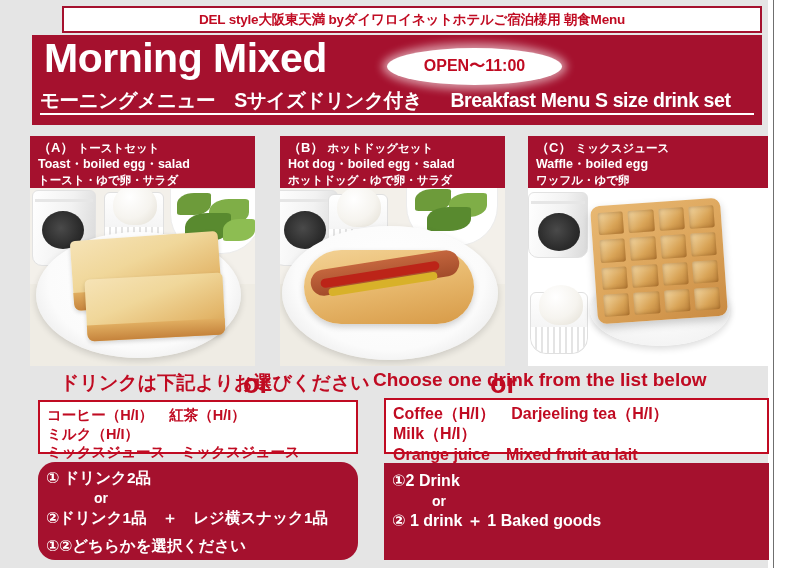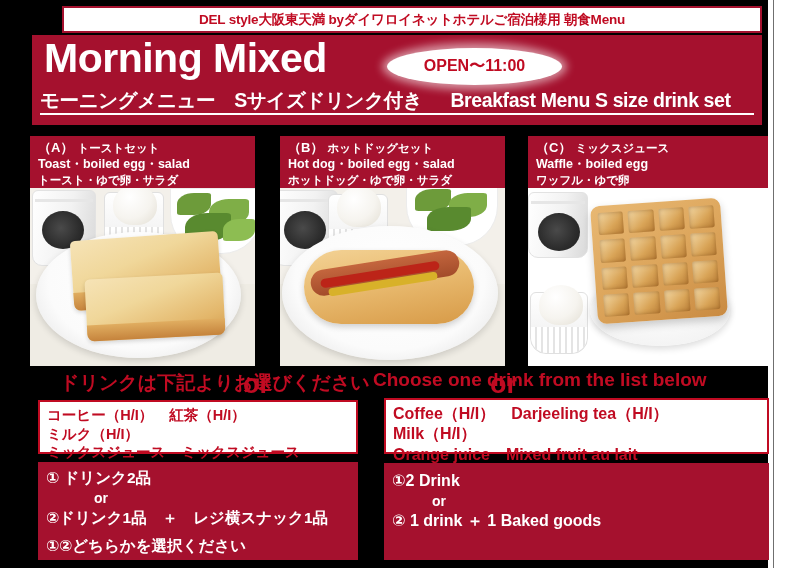--- a/index.html
+++ b/index.html
@@ -5,21 +5,21 @@
   * { box-sizing: border-box; margin: 0; padding: 0; }
   html, body {
     width: 790px; height: 568px;
     background: #ffffff;
     font-family: "Liberation Sans", "DejaVu Sans", sans-serif;
     overflow: hidden;
   }
   #page {
     position: relative;
     width: 768px; height: 568px;
-    background: #000000;
+    background: #e5e5e5;
     padding-left: 28px;
   }
   
   .page-edge {
     position: absolute; top: 0; bottom: 0; left: 773px;
     width: 1px; background: #6f6f6f;
   }
 
   
   .hotel-bar {
@@ -222,21 +222,21 @@
   .dbox .row { line-height: 1.28; white-space: nowrap; }
   .dbox .gap { display:inline-block; width: 16px; }
 
   
   .obox {
     position: absolute;
     background: #a5112e;
     color: #ffffff;
     font-weight: bold;
   }
-  .obox.jp { left: 38px; top: 462px; width: 320px; height: 98px; font-size: 15.5px; padding: 6px 8px; }
+  .obox.jp { left: 38px; top: 462px; width: 320px; height: 98px; font-size: 15.5px; padding: 6px 8px; border-radius: 17px; }
   .obox.en { left: 384px; top: 463px; width: 385px; height: 97px; font-size: 16px; padding: 7px 8px; }
   .obox .row { line-height: 1.35; white-space: nowrap; }
   .obox .row.or-row { padding-left: 48px; font-size: 14px; }
   .obox .row.last { margin-top: 7px; }
   .obox.en .row.or-row { padding-left: 40px; }
 </style>
 </head>
 <body>
 
 <div id="page">

